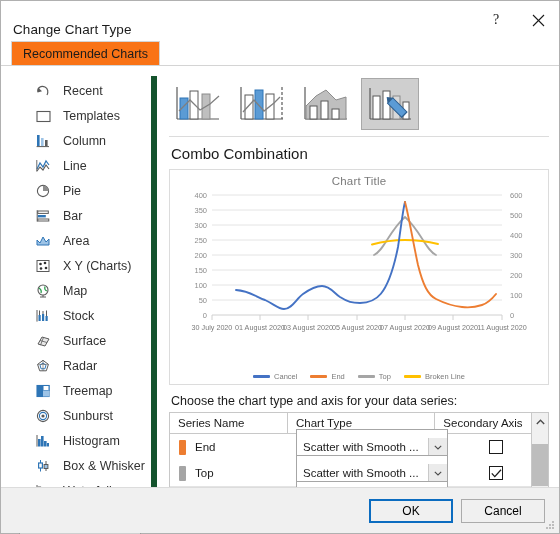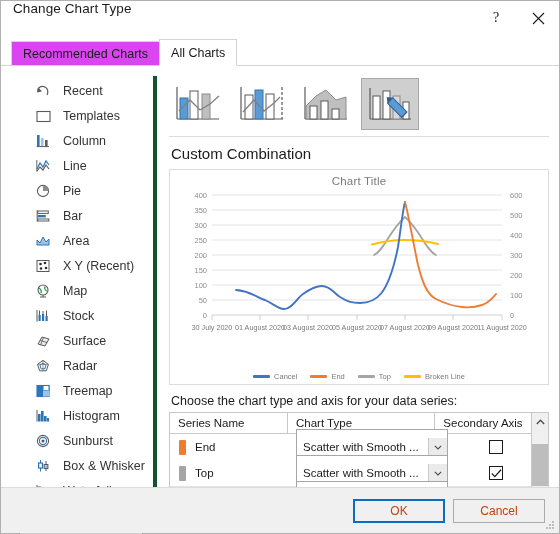--- a/index.html
+++ b/index.html
@@ -14,21 +14,21 @@
     position: relative;
     width: 560px; height: 534px;
     background: #ffffff;
     border: 1px solid #b0b0b0;
     display: flex; flex-direction: column;
   }
 
   
   #titlebar {
     height: 36px; flex: 0 0 36px;
-    display: flex; align-items: flex-start;
+    display: flex; align-items: flex-end;
     background: #ffffff;
     padding-left: 12px;
   }
   #title-text {
     font-size: 13.5px; color: #1b1b1b;
     letter-spacing: .1px;
   }
   .tb-spacer { flex: 1 1 auto; }
   .tb-btn {
     width: 42px; height: 34px;
@@ -50,21 +50,21 @@
   #tabstrip::after {
     content: ""; position: absolute; left: 0; right: 0; bottom: 0;
     height: 1px; background: #d4d4d4;
   }
   .tab {
     height: 25px;
     padding: 0 11px;
     display: flex; align-items: center;
     font-size: 12.5px; color: #1b1b1b;
     border: 1px solid #d4d4d4;
-    background: #d946ef;
+    background: #f97316;
     position: relative; z-index: 1;
     margin-right: -1px;
   }
   .tab.active {
     background: #ffffff;
     border-bottom-color: #ffffff;
     height: 27px;
     z-index: 3;
   }
 
@@ -73,21 +73,21 @@
     flex: 1 1 auto;
     display: flex;
     background: #ffffff;
     padding: 10px 10px 0 10px;
     min-height: 0;
   }
 
   
   #sidebar {
     width: 146px; flex: 0 0 146px;
-    border-right: 4px solid #14532d;
+    border-right: 6px solid #14532d;
     padding-top: 2px;
     position: relative;
   }
   .side-item {
     display: flex; align-items: center;
     height: 25px;
     padding-left: 22px;
     font-size: 12.5px; color: #333333;
     cursor: default;
   }
@@ -263,22 +263,22 @@
   
   #footer {
     height: 46px; flex: 0 0 46px;
     background: #f0f0f0;
     border-top: 1px solid #dcdcdc;
     display: flex; align-items: center; justify-content: flex-end;
     padding-right: 14px; gap: 8px;
     position: relative;
   }
   .fbtn {
-    width: 92px; height: 24px;
-    font-size: 12px; color: #c2410c;
+    width: 84px; height: 24px;
+    font-size: 12px; color: #000000;
     background: #f0f0f0;
     border: 1px solid #ababab;
     display: flex; align-items: center; justify-content: center;
   }
   .fbtn.default {
     border: 2px solid #0b6cc0;
     background: #f0f0f0;
   }
   #grip {
     position: absolute; right: 3px; bottom: 2px;
@@ -302,23 +302,20 @@
         <line x1="1" y1="1" x2="12" y2="12" stroke="#1b1b1b" stroke-width="1.1"></line>
         <line x1="12" y1="1" x2="1" y2="12" stroke="#1b1b1b" stroke-width="1.1"></line>
       </svg>
     </div>
   </div>
 
   <div id="tabstrip">
     <div class="tab">
       <span>Recommended Charts</span>
     </div>
-    <div class="tab active">
-      <span>All Charts</span>
-    </div>
   </div>
 
   <div id="body">
 
     <div id="sidebar">
 
       <div class="side-item">
         <span class="ico">
           <svg width="15" height="14" viewBox="0 0 15 14">
             <path d="M2 8 C1 4 5 1 9 3 C12 4.5 12.5 8 11 11" fill="none" stroke="#5a5a5a" stroke-width="1.2"></path>
@@ -394,21 +391,21 @@
       <div class="side-item">
         <span class="ico">
           <svg width="15" height="14" viewBox="0 0 15 14">
             <rect x="1" y="1.5" width="12" height="11" fill="none" stroke="#5a5a5a" stroke-width="1"></rect>
             <circle cx="4.5" cy="5" r="1.3" fill="#2e2e2e"></circle>
             <circle cx="9" cy="4" r="1.3" fill="#2e2e2e"></circle>
             <circle cx="5" cy="9.5" r="1.3" fill="#2e2e2e"></circle>
             <circle cx="10" cy="9" r="1.3" fill="#2e2e2e"></circle>
           </svg>
         </span>
-        <span class="side-label">X Y (Recent)</span>
+        <span class="side-label">X Y (Charts)</span>
       </div>
 
       <div class="side-item">
         <span class="ico">
           <svg width="15" height="14" viewBox="0 0 15 14">
             <circle cx="7" cy="6" r="5" fill="#ffffff" stroke="#5a5a5a" stroke-width="1.1"></circle>
             <path d="M3 4 Q6 6 5 9 M9 2.5 Q8 6 11 7" fill="none" stroke="#2e9e4f" stroke-width="1.3"></path>
             <line x1="7" y1="11" x2="7" y2="13" stroke="#5a5a5a" stroke-width="1"></line>
             <line x1="4" y1="13" x2="10" y2="13" stroke="#5a5a5a" stroke-width="1"></line>
           </svg>
@@ -462,39 +459,39 @@
             <rect x="7" y="1.5" width="6" height="5" fill="#ffffff" stroke="#2e75b6" stroke-width="1"></rect>
             <rect x="7" y="6.5" width="6" height="6" fill="#9dc3e6"></rect>
           </svg>
         </span>
         <span class="side-label">Treemap</span>
       </div>
 
       <div class="side-item">
         <span class="ico">
           <svg width="15" height="14" viewBox="0 0 15 14">
+            <circle cx="7" cy="7" r="5.6" fill="none" stroke="#5a5a5a" stroke-width="1.1"></circle>
+            <circle cx="7" cy="7" r="3.6" fill="none" stroke="#2e75b6" stroke-width="1.1"></circle>
+            <circle cx="7" cy="7" r="1.6" fill="#5a5a5a"></circle>
+          </svg>
+        </span>
+        <span class="side-label">Sunburst</span>
+      </div>
+
+      <div class="side-item">
+        <span class="ico">
+          <svg width="15" height="14" viewBox="0 0 15 14">
             <line x1="1" y1="1" x2="1" y2="12.6" stroke="#5a5a5a" stroke-width="1"></line>
             <rect x="2" y="5" width="2.6" height="7.5" fill="#2e75b6"></rect>
             <rect x="5" y="2" width="2.6" height="10.5" fill="#2e75b6"></rect>
             <rect x="8" y="7" width="2.6" height="5.5" fill="#2e75b6"></rect>
             <rect x="11" y="9" width="2" height="3.5" fill="#2e75b6"></rect>
           </svg>
         </span>
         <span class="side-label">Histogram</span>
-      </div>
-
-      <div class="side-item">
-        <span class="ico">
-          <svg width="15" height="14" viewBox="0 0 15 14">
-            <circle cx="7" cy="7" r="5.6" fill="none" stroke="#5a5a5a" stroke-width="1.1"></circle>
-            <circle cx="7" cy="7" r="3.6" fill="none" stroke="#2e75b6" stroke-width="1.1"></circle>
-            <circle cx="7" cy="7" r="1.6" fill="#5a5a5a"></circle>
-          </svg>
-        </span>
-        <span class="side-label">Sunburst</span>
       </div>
 
       <div class="side-item">
         <span class="ico">
           <svg width="15" height="14" viewBox="0 0 15 14">
             <line x1="4.5" y1="1" x2="4.5" y2="12.5" stroke="#2e75b6" stroke-width="1"></line>
             <rect x="2.6" y="4" width="3.8" height="5" fill="#ffffff" stroke="#2e75b6" stroke-width="1.2"></rect>
             <line x1="10" y1="2" x2="10" y2="12" stroke="#5a5a5a" stroke-width="1"></line>
             <rect x="8.1" y="5.5" width="3.8" height="4" fill="#9dc3e6" stroke="#5a5a5a" stroke-width="1"></rect>
           </svg>
@@ -589,21 +586,21 @@
             <g transform="rotate(45 30 22)">
               <rect x="22" y="18.5" width="20" height="7.5" fill="#5b9bd5" stroke="#2e5f8f" stroke-width="1"></rect>
               <polygon points="22,18.5 17,22.2 22,26 " fill="#2e5f8f"></polygon>
               <line x1="42" y1="18.5" x2="42" y2="26" stroke="#2e5f8f" stroke-width="1"></line>
             </g>
           </svg>
         </div>
 
       </div>
 
-      <div id="combo-heading">Custom Combination</div>
+      <div id="combo-heading">Combo Combination</div>
 
       <div id="preview">
         <div id="chart-title">Chart Title</div>
         <div id="plot-wrap">
           <svg id="plot-svg" width="370" height="182" viewBox="0 0 370 182">
 
             <g stroke="#e4e4e4" stroke-width="1">
               <line x1="42" y1="8" x2="332" y2="8"></line>
               <line x1="42" y1="23" x2="332" y2="23"></line>
               <line x1="42" y1="38" x2="332" y2="38"></line>

